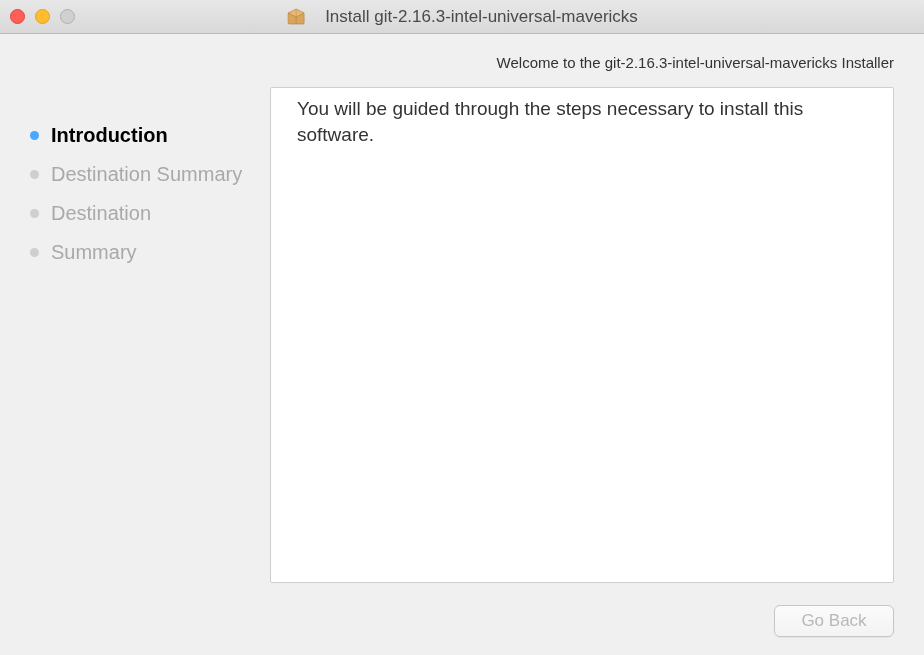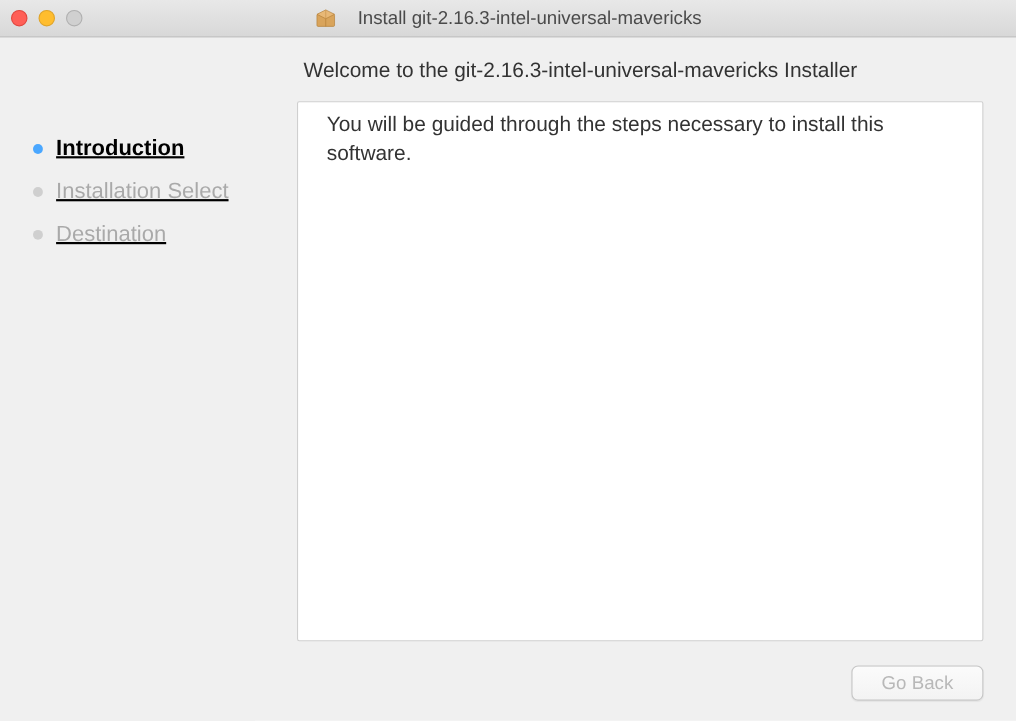--- a/index.html
+++ b/index.html
@@ -75,21 +75,20 @@
       flex-direction: column;
       background: #f0f0f0;
     }
     .main-row {
       flex: 1;
       display: flex;
     }
     .sidebar {
       width: 270px;
       padding: 90px 0 0 30px;
-      text-decoration: underline;
     }
     .step-list {
       list-style: none;
       display: flex;
       flex-direction: column;
       gap: 16px;
     }
     .step-item {
       display: flex;
       align-items: center;
@@ -113,25 +112,26 @@
     .step-label {
       color: #a9a9a9;
     }
     .main-panel {
       flex: 1;
       padding: 20px 30px 0 0;
       display: flex;
       flex-direction: column;
     }
     .welcome-heading {
-      font-size: 19px;
+      font-size: 15px;
       color: #333;
       font-weight: 400;
       margin-bottom: 16px;
-      margin-left: 6px;
+      margin-left: 22px;
+      text-align: right;
     }
     .content-box {
       flex: 1;
       background: #ffffff;
       border: 1px solid #cfcfcf;
       border-radius: 2px;
       padding: 8px 26px;
       margin-bottom: 12px;
     }
     .content-text {
@@ -189,25 +189,29 @@
   <div class="content-area">
     <div class="main-row">
       <div class="sidebar">
         <ul class="step-list">
           <li class="step-item active">
             <span class="step-bullet"></span>
             <span class="step-label">Introduction</span>
           </li>
           <li class="step-item">
             <span class="step-bullet"></span>
-            <span class="step-label">Installation Select</span>
+            <span class="step-label">Destination Summary</span>
           </li>
           <li class="step-item">
             <span class="step-bullet"></span>
             <span class="step-label">Destination</span>
+          </li>
+          <li class="step-item">
+            <span class="step-bullet"></span>
+            <span class="step-label">Summary</span>
           </li>
         </ul>
       </div>
 
       <div class="main-panel">
         <div class="welcome-heading">Welcome to the git-2.16.3-intel-universal-mavericks Installer</div>
         <div class="content-box">
           <div class="content-text">You will be guided through the steps necessary to install this software.</div>
         </div>
       </div>

